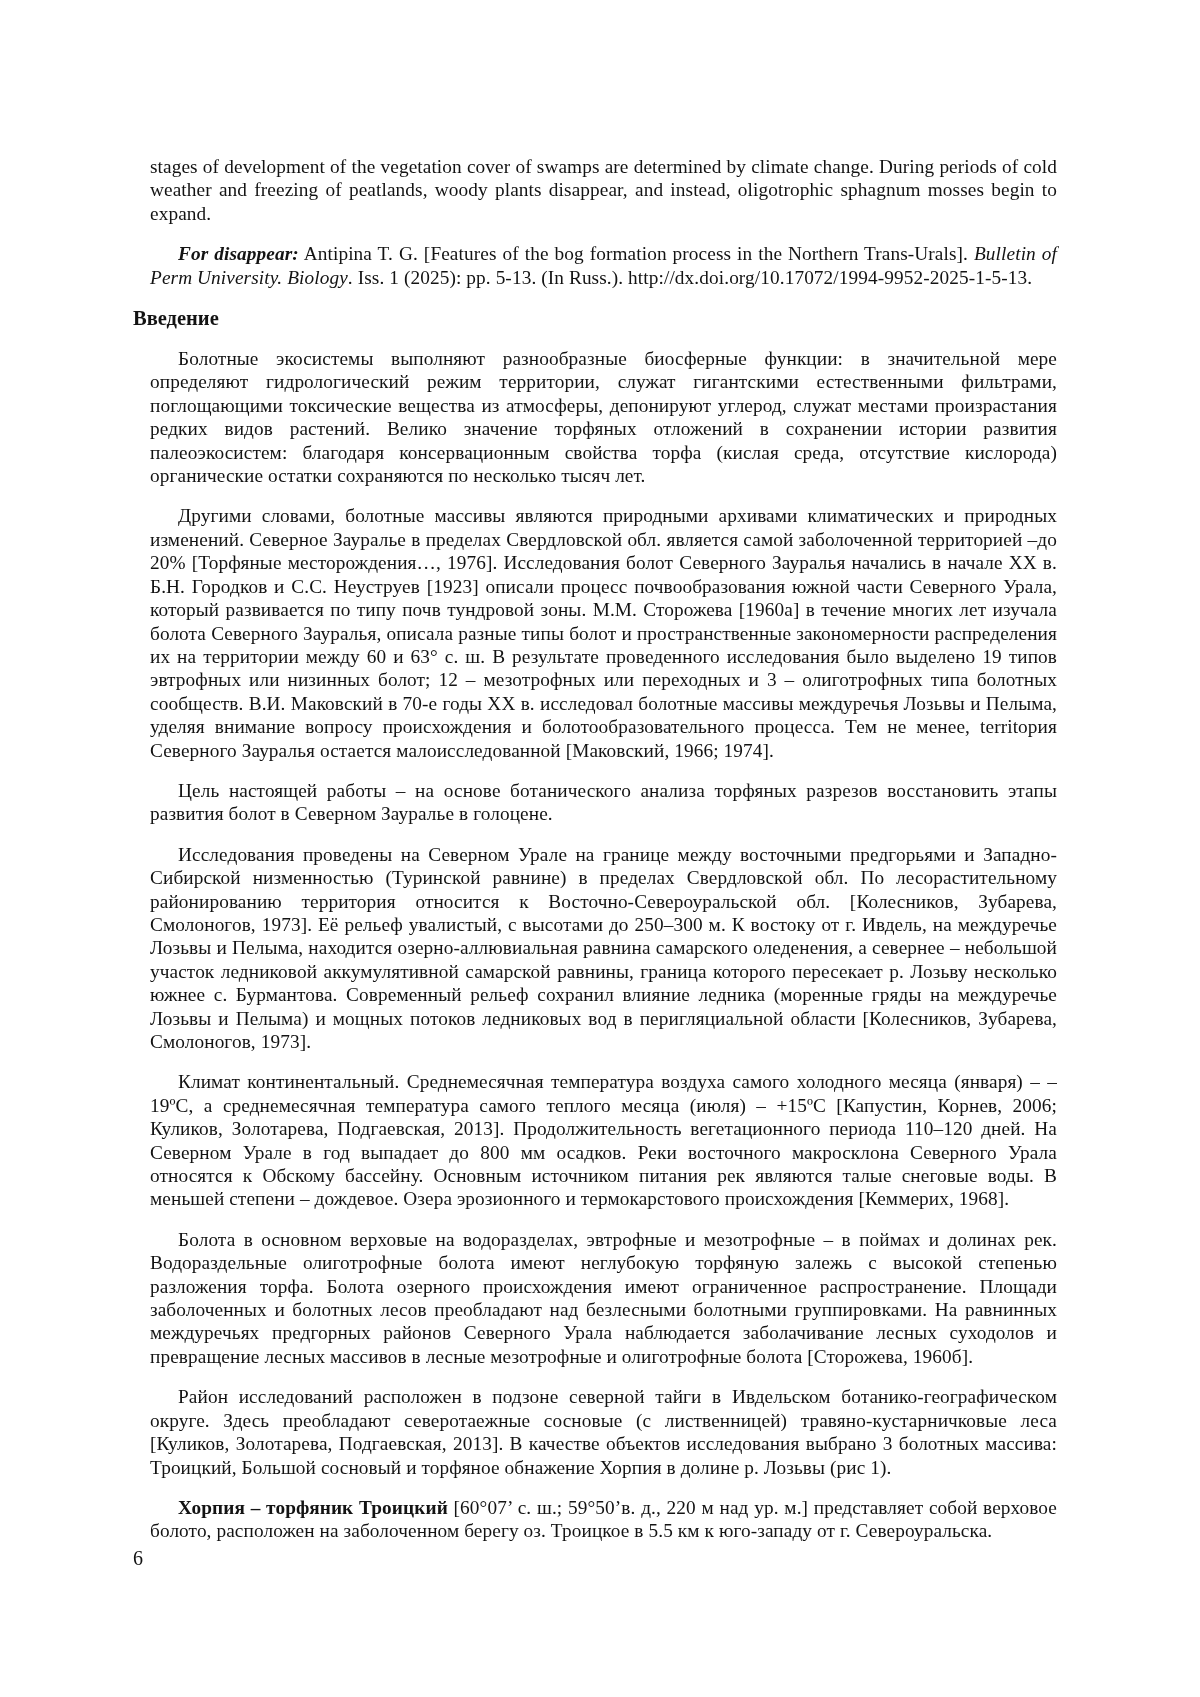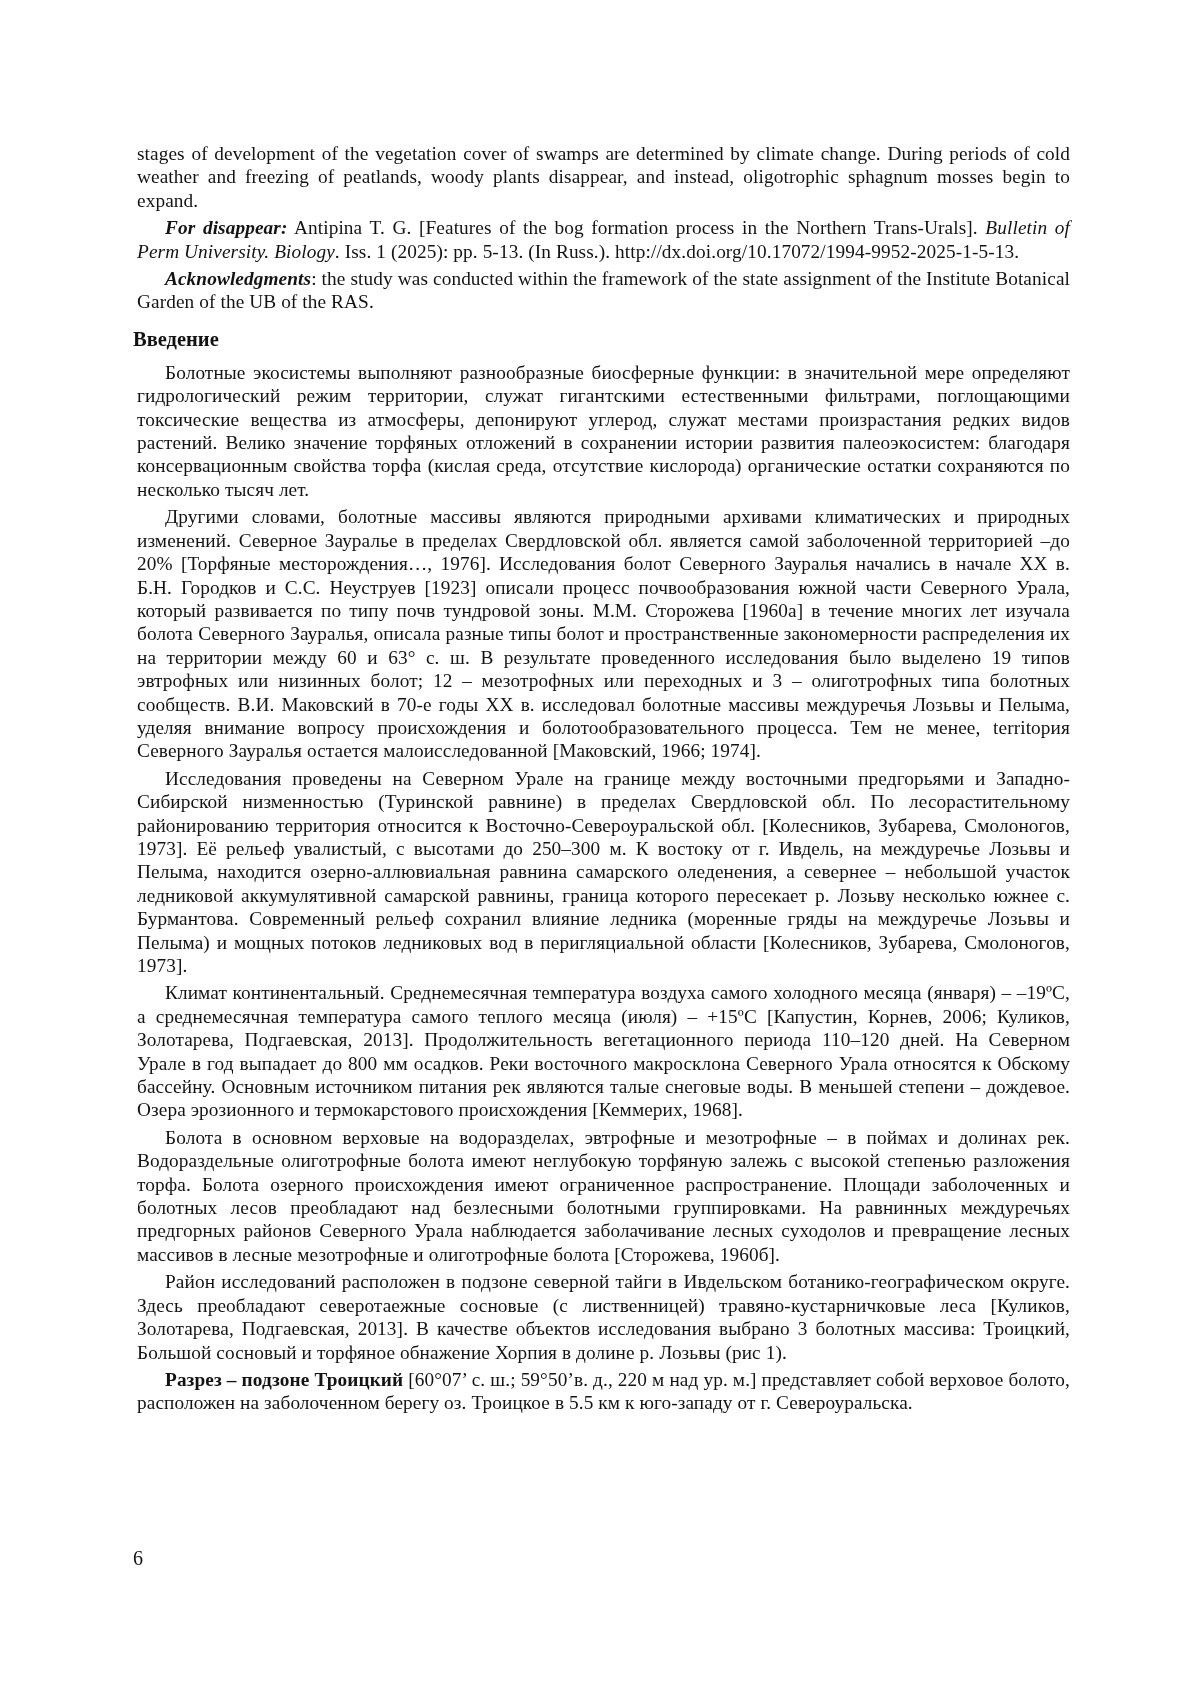--- a/index.html
+++ b/index.html
@@ -14,21 +14,21 @@
     font-family: "Liberation Serif", "DejaVu Serif", serif;
     color: #131313;
   }
   .page {
     position: absolute;
     left: 133px;
     top: 138px;
     width: 941px;
   }
   p.body-par {
-    margin: 4px;
+    margin: 17px;
     text-align: justify;
     font-size: 19.3px;
     line-height: 23.4px;
     text-indent: 28px;
     letter-spacing: 0.1px;
   }
   p.no-indent {
     text-indent: 0;
   }
   .bi {
@@ -59,35 +59,35 @@
 </head>
 <body>
 
 <div class="page">
 
   <p class="body-par no-indent">stages of development of the vegetation cover of swamps are determined by climate change. During periods of cold weather and freezing of peatlands, woody plants disappear, and instead, oligotrophic sphagnum mosses begin to expand.</p>
 
 
   <p class="body-par"><span class="bi">For disappear:</span><span> Antipina T. G. [Features of the bog formation process in the Northern Trans-Urals]. </span><span class="it">Bulletin of Perm University. Biology</span><span>. Iss. 1 (2025): pp. 5-13. (In Russ.). http://dx.doi.org/10.17072/1994-9952-2025-1-5-13.</span></p>
 
-  <p class="body-par"><span class="bi">Acknowledgments</span><span>: the study was conducted within the framework of the state assignment of the Institute Botanical Garden of the UB of the RAS.</span></p>
 
   <h2 class="sec-heading">Введение</h2>
 
   <p class="body-par">Болотные экосистемы выполняют разнообразные биосферные функции: в значительной мере определяют гидрологический режим территории, служат гигантскими естественными фильтрами, поглощающими токсические вещества из атмосферы, депонируют углерод, служат местами произрастания редких видов растений. Велико значение торфяных отложений в сохранении истории развития палеоэкосистем: благодаря консервационным свойства торфа (кислая среда, отсутствие кислорода) органические остатки сохраняются по несколько тысяч лет.</p>
 
   <p class="body-par">Другими словами, болотные массивы являются природными архивами климатических и природных изменений. Северное Зауралье в пределах Свердловской обл. является самой заболоченной территорией –до 20% [Торфяные месторождения…, 1976]. Исследования болот Северного Зауралья начались в начале XX в. Б.Н. Городков и С.С. Неуструев [1923] описали процесс почвообразования южной части Северного Урала, который развивается по типу почв тундровой зоны. М.М. Сторожева [1960а] в течение многих лет изучала болота Северного Зауралья, описала разные типы болот и пространственные закономерности распределения их на территории между 60 и 63° с. ш. В результате проведенного исследования было выделено 19 типов эвтрофных или низинных болот; 12 – мезотрофных или переходных и 3 – олиготрофных типа болотных сообществ. В.И. Маковский в 70-е годы XX в. исследовал болотные массивы междуречья Лозьвы и Пелыма, уделяя внимание вопросу происхождения и болотообразовательного процесса. Тем не менее, territория Северного Зауралья остается малоисследованной [Маковский, 1966; 1974].</p>
 
+  <p class="body-par">Цель настоящей работы – на основе ботанического анализа торфяных разрезов восстановить этапы развития болот в Северном Зауралье в голоцене.</p>
 
 
   <p class="body-par">Исследования проведены на Северном Урале на границе между восточными предгорьями и Западно-Сибирской низменностью (Туринской равнине) в пределах Свердловской обл. По лесорастительному районированию территория относится к Восточно-Североуральской обл. [Колесников, Зубарева, Смолоногов, 1973]. Её рельеф увалистый, с высотами до 250–300 м. К востоку от г. Ивдель, на междуречье Лозьвы и Пелыма, находится озерно-аллювиальная равнина самарского оледенения, а севернее – небольшой участок ледниковой аккумулятивной самарской равнины, граница которого пересекает р. Лозьву несколько южнее с. Бурмантова. Современный рельеф сохранил влияние ледника (моренные гряды на междуречье Лозьвы и Пелыма) и мощных потоков ледниковых вод в перигляциальной области [Колесников, Зубарева, Смолоногов, 1973].</p>
 
   <p class="body-par">Климат континентальный. Среднемесячная температура воздуха самого холодного месяца (января) – –19ºС, а среднемесячная температура самого теплого месяца (июля) – +15ºС [Капустин, Корнев, 2006; Куликов, Золотарева, Подгаевская, 2013]. Продолжительность вегетационного периода 110–120 дней. На Северном Урале в год выпадает до 800 мм осадков. Реки восточного макросклона Северного Урала относятся к Обскому бассейну. Основным источником питания рек являются талые снеговые воды. В меньшей степени – дождевое. Озера эрозионного и термокарстового происхождения [Кеммерих, 1968].</p>
 
   <p class="body-par">Болота в основном верховые на водоразделах, эвтрофные и мезотрофные – в поймах и долинах рек. Водораздельные олиготрофные болота имеют неглубокую торфяную залежь с высокой степенью разложения торфа. Болота озерного происхождения имеют ограниченное распространение. Площади заболоченных и болотных лесов преобладают над безлесными болотными группировками. На равнинных междуречьях предгорных районов Северного Урала наблюдается заболачивание лесных суходолов и превращение лесных массивов в лесные мезотрофные и олиготрофные болота [Сторожева, 1960б].</p>
 
   <p class="body-par">Район исследований расположен в подзоне северной тайги в Ивдельском ботанико-географическом округе. Здесь преобладают северотаежные сосновые (с лиственницей) травяно-кустарничковые леса [Куликов, Золотарева, Подгаевская, 2013]. В качестве объектов исследования выбрано 3 болотных массива: Троицкий, Большой сосновый и торфяное обнажение Хорпия в долине р. Лозьвы (рис 1).</p>
 
-  <p class="body-par"><span class="b">Разрез – подзоне Троицкий</span><span> [60°07’ с. ш.; 59°50’в. д., 220 м над ур. м.] представляет собой верховое болото, расположен на заболоченном берегу оз. Троицкое в 5.5 км к юго-западу от г. Североуральска.</span></p>
+  <p class="body-par"><span class="b">Хорпия – торфяник Троицкий</span><span> [60°07’ с. ш.; 59°50’в. д., 220 м над ур. м.] представляет собой верховое болото, расположен на заболоченном берегу оз. Троицкое в 5.5 км к юго-западу от г. Североуральска.</span></p>
 
 </div>
 
 <div class="page-number">6</div>
 
 </body></html>

